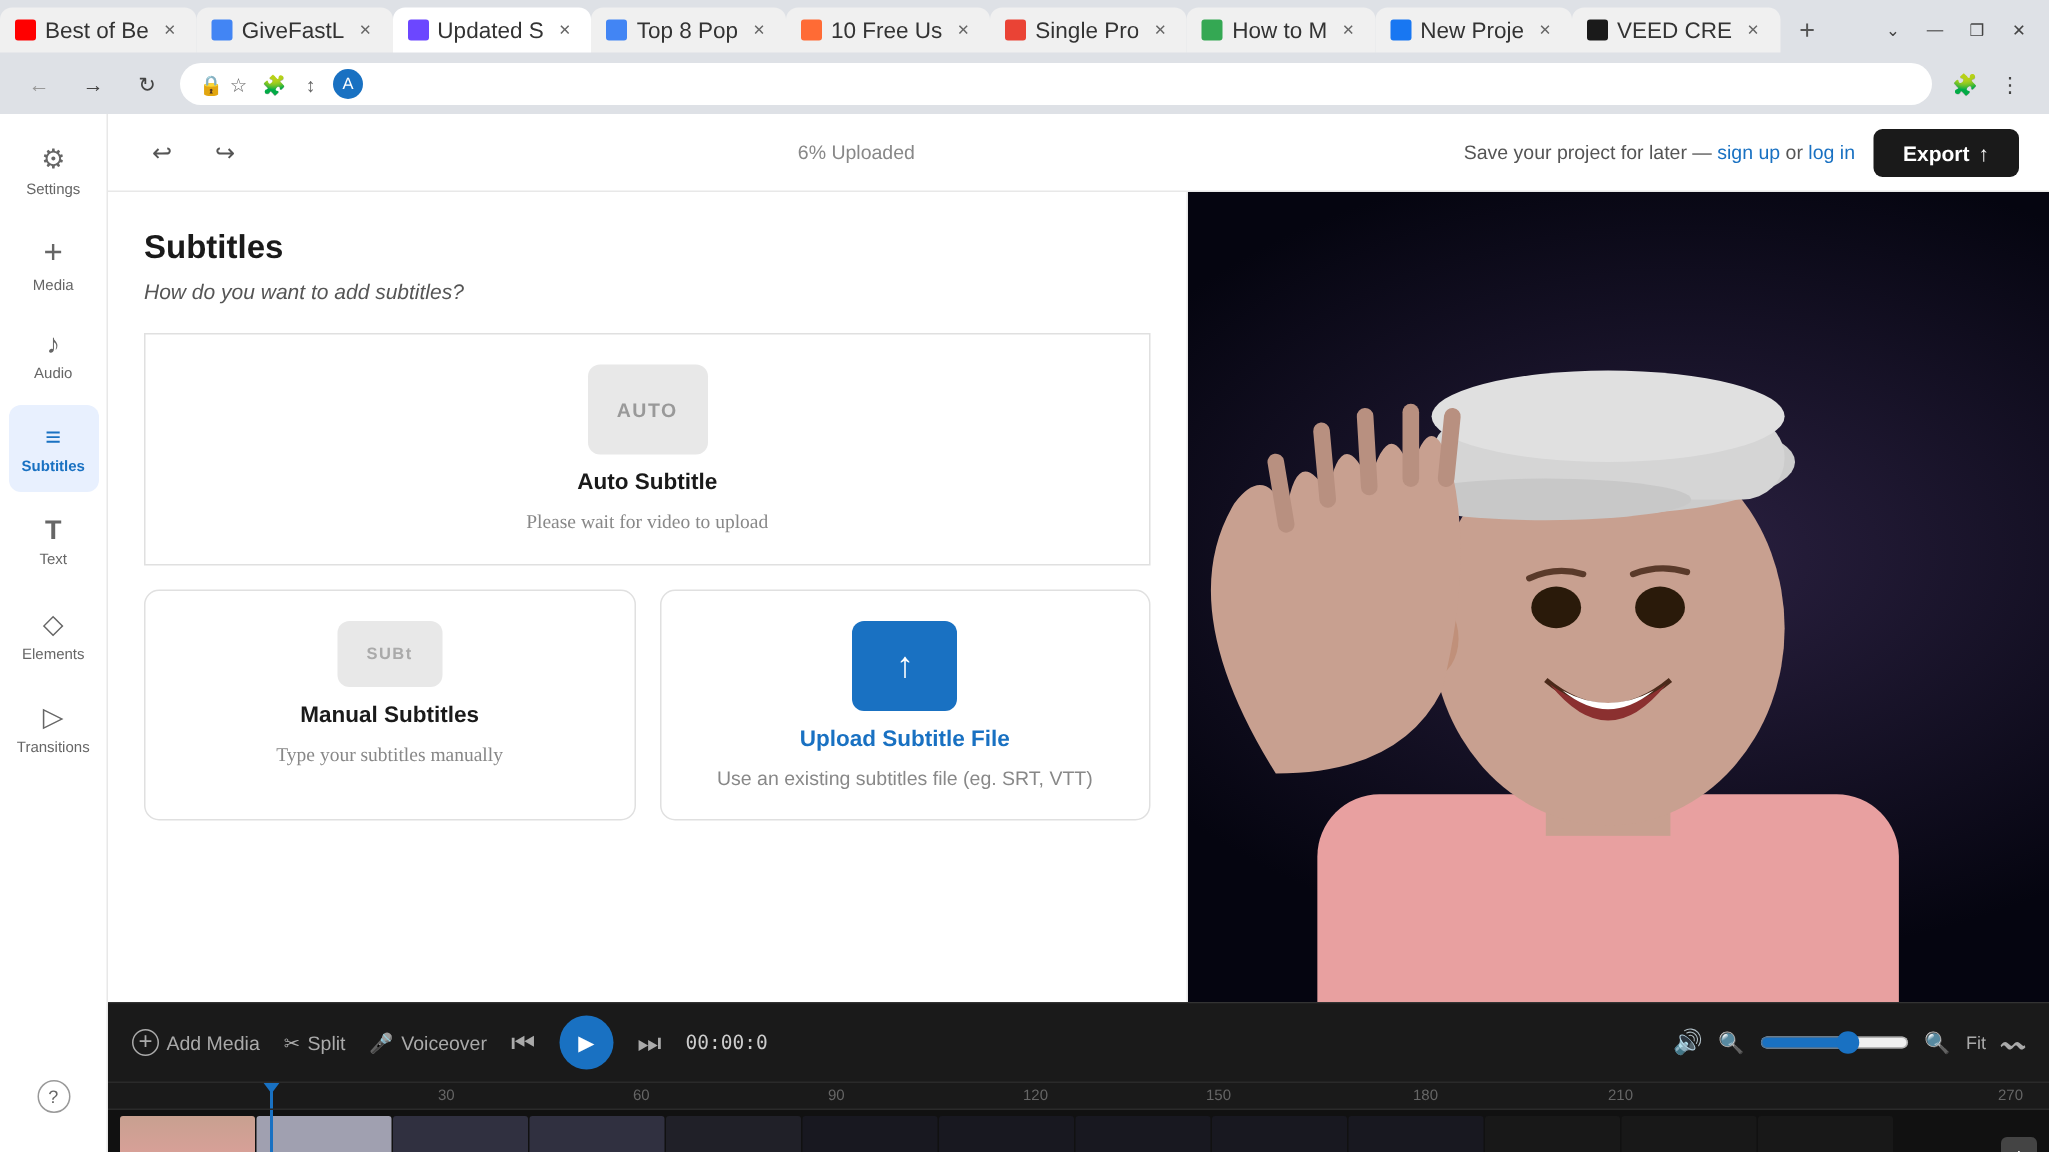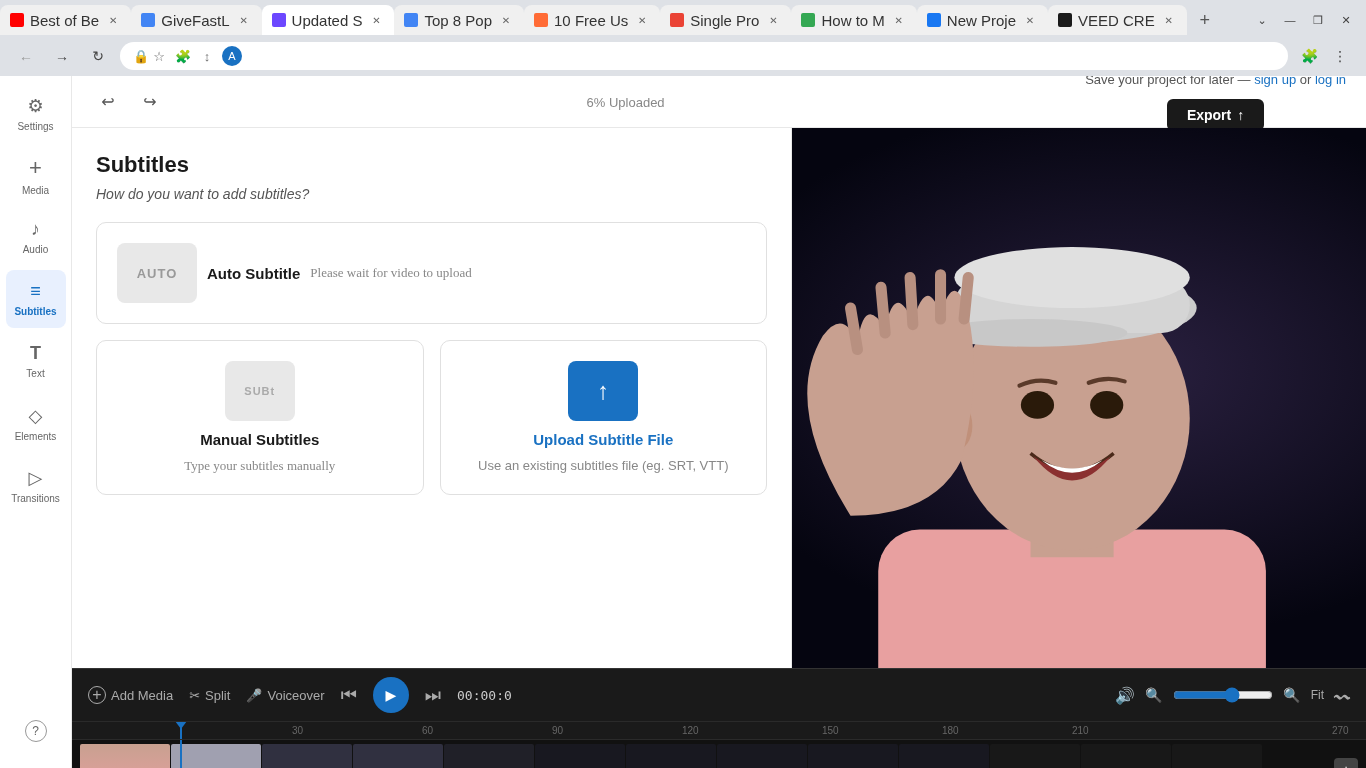--- a/index.html
+++ b/index.html
@@ -37,40 +37,40 @@
 
     
     .main-content { flex: 1; display: flex; flex-direction: column; overflow: hidden; }
     .editor-area { display: flex; flex: 1; overflow: hidden; }
 
     
     .left-panel { width: 720px; padding: 24px; background: #fff; border-right: 1px solid #e8e8e8; overflow-y: auto; }
     .panel-title { font-size: 22px; font-weight: 700; color: #1a1a1a; margin-bottom: 8px; }
     .panel-subtitle { font-size: 14px; color: #555; margin-bottom: 20px; font-style: italic; }
 
-    .subtitle-card { border: 1.5px solid #e0e0e0; border-radius: 10px; padding: 20px; margin-bottom: 16px; display: flex; flex-direction: row; align-items: center; gap: 10px; cursor: pointer; background: #fff; }
+    .subtitle-card { border: 1.5px solid #e0e0e0; border-radius: 0; padding: 20px; margin-bottom: 16px; display: flex; flex-direction: column; align-items: center; gap: 10px; cursor: pointer; background: #fff; }
     .auto-icon { width: 80px; height: 60px; background: #e8e8e8; border-radius: 8px; display: flex; align-items: center; justify-content: center; font-size: 13px; font-weight: 600; color: #999; letter-spacing: 1px; }
     .card-title { font-size: 15px; font-weight: 600; color: #1a1a1a; }
     .card-desc { font-size: 13px; color: #888; text-align: center; font-family: Liberation Serif, serif; }
 
     .subtitle-cards-row { display: flex; gap: 16px; }
     .subtitle-card-half { flex: 1; border: 1.5px solid #e0e0e0; border-radius: 10px; padding: 20px; display: flex; flex-direction: column; align-items: center; gap: 10px; cursor: pointer; background: #fff; }
-    .manual-icon { width: 70px; height: 60px; background: #e8e8e8; border-radius: 8px; display: flex; align-items: center; justify-content: center; font-size: 13px; font-weight: 600; color: #aaa; letter-spacing: 1px; }
+    .manual-icon { width: 70px; height: 44px; background: #e8e8e8; border-radius: 8px; display: flex; align-items: center; justify-content: center; font-size: 13px; font-weight: 600; color: #aaa; letter-spacing: 1px; }
     .upload-icon-box { width: 70px; height: 60px; background: #1971c2; border-radius: 8px; display: flex; align-items: center; justify-content: center; font-size: 26px; color: #fff; }
     .upload-link { color: #1971c2; font-size: 15px; font-weight: 600; text-decoration: none; }
     .upload-desc { font-size: 13px; color: #888; text-align: center; }
 
     
     .right-panel { flex: 1; background: #1a1a2e; display: flex; align-items: center; justify-content: center; position: relative; }
 
     
     .top-header { display: flex; align-items: center; justify-content: space-between; padding: 8px 20px; border-bottom: 1px solid #e8e8e8; height: 52px; }
     .header-left { display: flex; gap: 10px; align-items: center; }
     .undo-btn, .redo-btn { width: 32px; height: 32px; border-radius: 50%; border: none; background: transparent; cursor: pointer; display: flex; align-items: center; justify-content: center; font-size: 16px; color: #555; }
-    .header-right { display: flex; align-items: center; gap: 12px; flex-direction: column; }
+    .header-right { display: flex; align-items: center; gap: 12px; }
     .save-link { color: #1971c2; cursor: pointer; text-decoration: none; }
     .export-btn { background: #1a1a1a; color: #fff; border: none; border-radius: 6px; padding: 8px 20px; font-size: 14px; font-weight: 600; cursor: pointer; display: flex; align-items: center; gap: 6px; }
 
     
     .timeline { height: 100px; background: #1a1a1a; border-top: 1px solid #333; display: flex; flex-direction: column; }
     .timeline-controls { display: flex; align-items: center; padding: 8px 16px; gap: 16px; background: #1a1a1a; border-bottom: 1px solid #2a2a2a; }
     .timeline-btn { background: transparent; border: none; color: #aaa; cursor: pointer; display: flex; align-items: center; gap: 5px; font-size: 13px; }
     .play-btn { width: 36px; height: 36px; background: #1971c2; border-radius: 50%; border: none; display: flex; align-items: center; justify-content: center; cursor: pointer; color: #fff; font-size: 14px; }
     .time-display { color: #ccc; font-size: 13px; font-family: monospace; }
     .timeline-right { margin-left: auto; display: flex; align-items: center; gap: 10px; }
@@ -352,21 +352,21 @@
       <div class="timeline-track">
 
         <div style="height:18px;background:#1a1a1a;display:flex;align-items:center;padding:0 8px;border-bottom:1px solid #2a2a2a;position:relative;">
           <div style="position:absolute;left:108px;top:0;bottom:0;width:2px;background:#1971c2;z-index:10;">
             <div style="position:absolute;top:-1px;left:-5px;border-left:6px solid transparent;border-right:6px solid transparent;border-top:8px solid #1971c2;"></div>
           </div>
           <span style="position:absolute;left:220px;font-size:10px;color:#666;">30</span>
           <span style="position:absolute;left:350px;font-size:10px;color:#666;">60</span>
           <span style="position:absolute;left:480px;font-size:10px;color:#666;">90</span>
           <span style="position:absolute;left:610px;font-size:10px;color:#666;">120</span>
-          <span style="position:absolute;left:750px;font-size:10px;color:#666;">150</span>
+          <span style="position:absolute;left:732px;font-size:10px;color:#666;">150</span>
           <span style="position:absolute;left:870px;font-size:10px;color:#666;">180</span>
           <span style="position:absolute;left:1000px;font-size:10px;color:#666;">210</span>
           <span style="position:absolute;left:1130px;font-size:10px;color:#666;margin-top:40px;">240</span>
           <span style="position:absolute;left:1260px;font-size:10px;color:#666;">270</span>
         </div>
 
         <div class="track-content" style="position:relative;">
 
           <div style="display:flex;gap:1px;height:52px;overflow:hidden;flex:1;">
 

